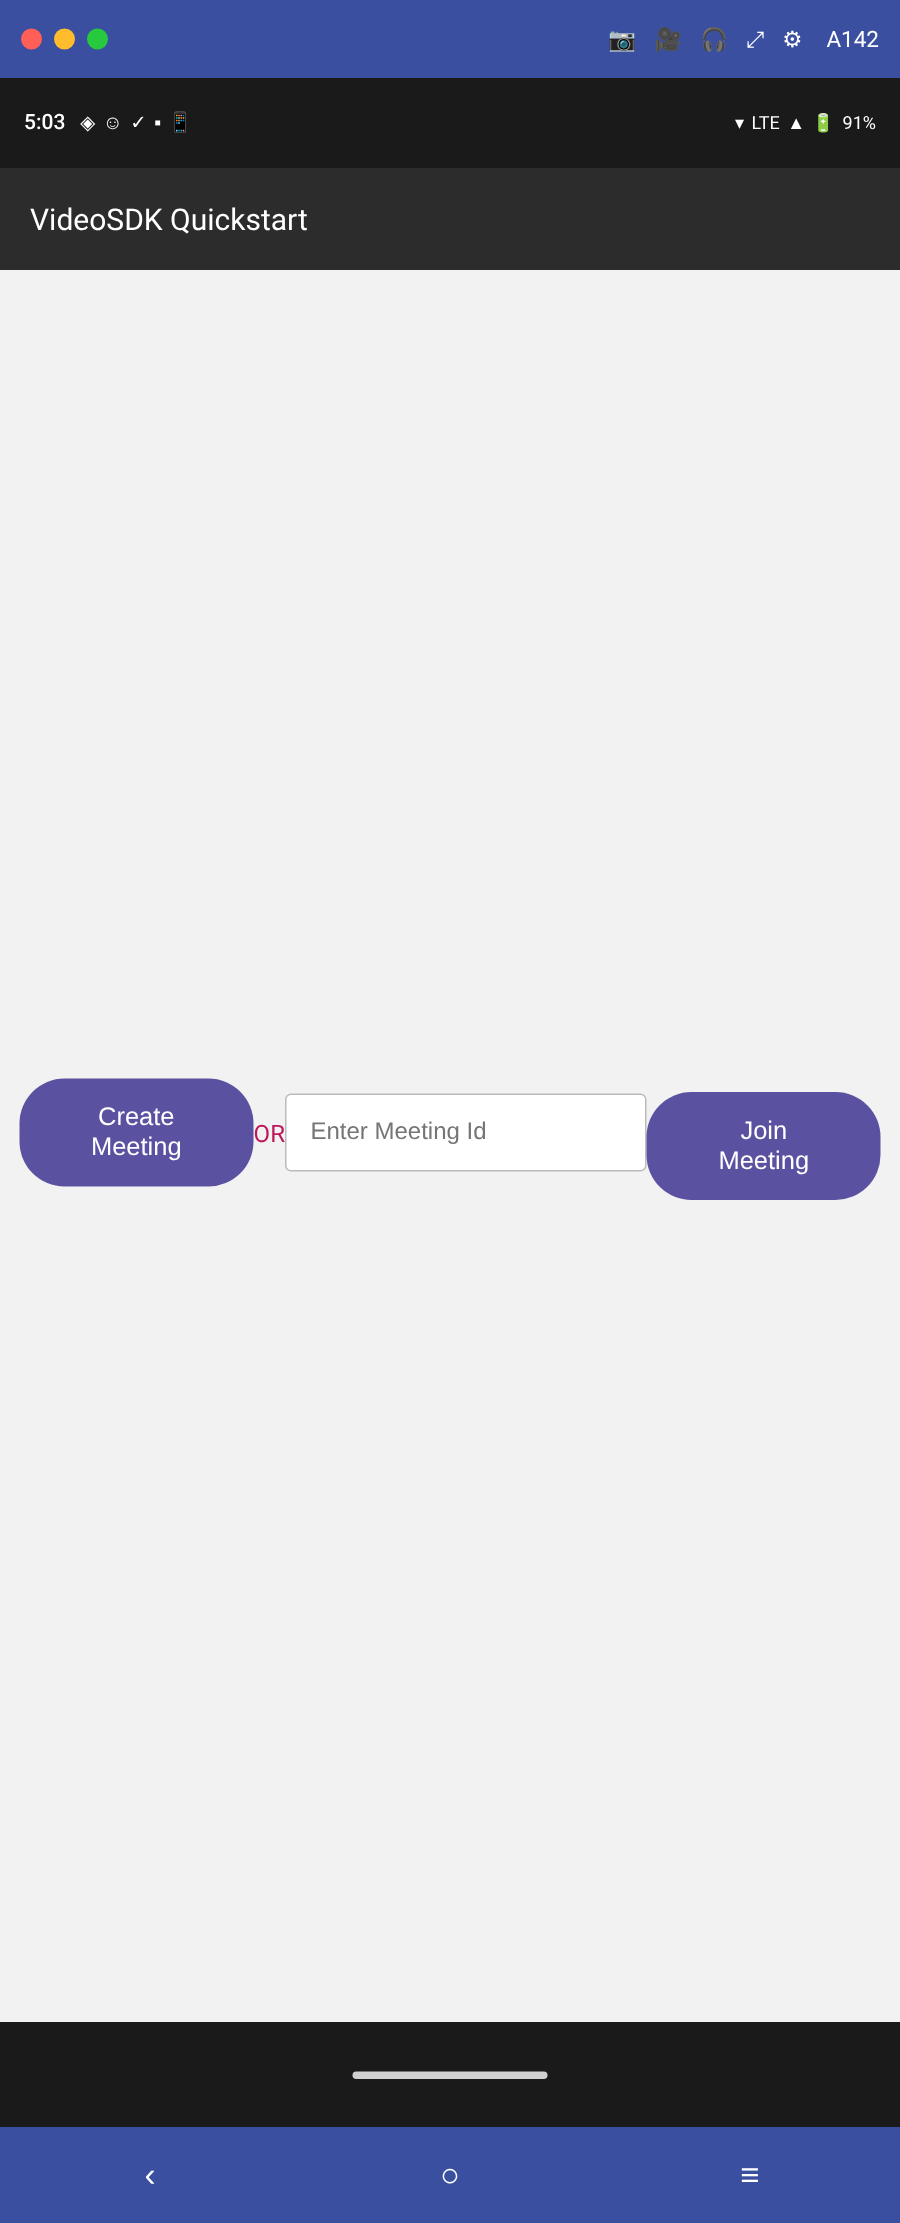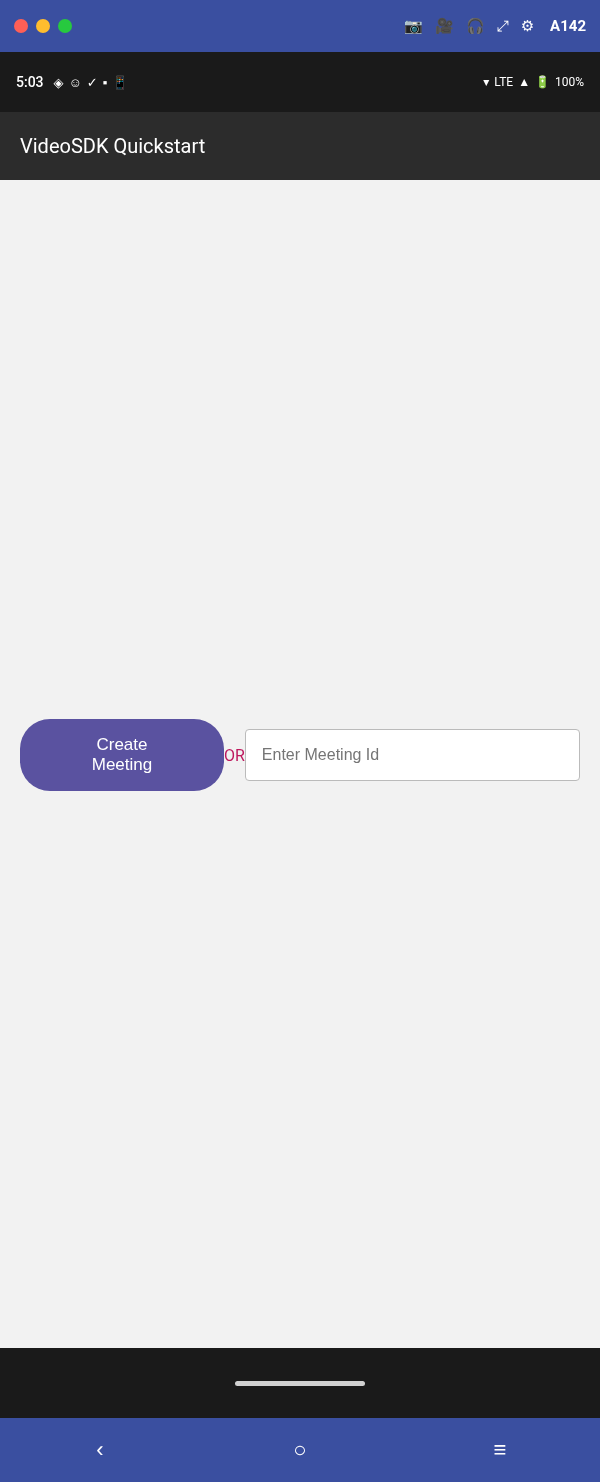--- a/index.html
+++ b/index.html
@@ -37,21 +37,21 @@
       display: flex;
       align-items: center;
       gap: 12px;
       color: white;
       font-size: 13px;
     }
     .title-bar-icons span { color: white; font-size: 15px; }
     .title-bar-badge {
       color: white;
       font-size: 15px;
-      font-weight: bold;
+      font-weight: normal;
       margin-left: 4px;
     }
 
     
     .status-bar {
       background: #1a1a1a;
       height: 60px;
       display: flex;
       align-items: center;
       padding: 0 16px;
@@ -220,32 +220,33 @@
     <span class="status-icon">☺</span>
     <span class="status-icon">✓</span>
     <span class="status-icon">▪</span>
     <span class="status-icon">📱</span>
   </div>
   <div class="status-icons-right">
     <span>▾</span>
     <span>LTE</span>
     <span>▲</span>
     <span>🔋</span>
-    <span>100%</span>
+    <span>91%</span>
   </div>
 </div>
 
 <div class="app-bar">
   <span class="app-bar-title">VideoSDK Quickstart</span>
 </div>
 
 <div class="main-content">
   <button class="create-meeting-btn">Create Meeting</button>
   <span class="or-text">OR</span>
   <input class="meeting-id-input" type="text" placeholder="Enter Meeting Id" style="">
+  <button class="join-meeting-btn">Join Meeting</button>
 </div>
 
 <div class="home-bar">
   <div class="home-indicator"></div>
 </div>
 
 <div class="nav-bar">
   <button class="nav-btn">‹</button>
   <button class="nav-btn">○</button>
   <button class="nav-btn">≡</button>

